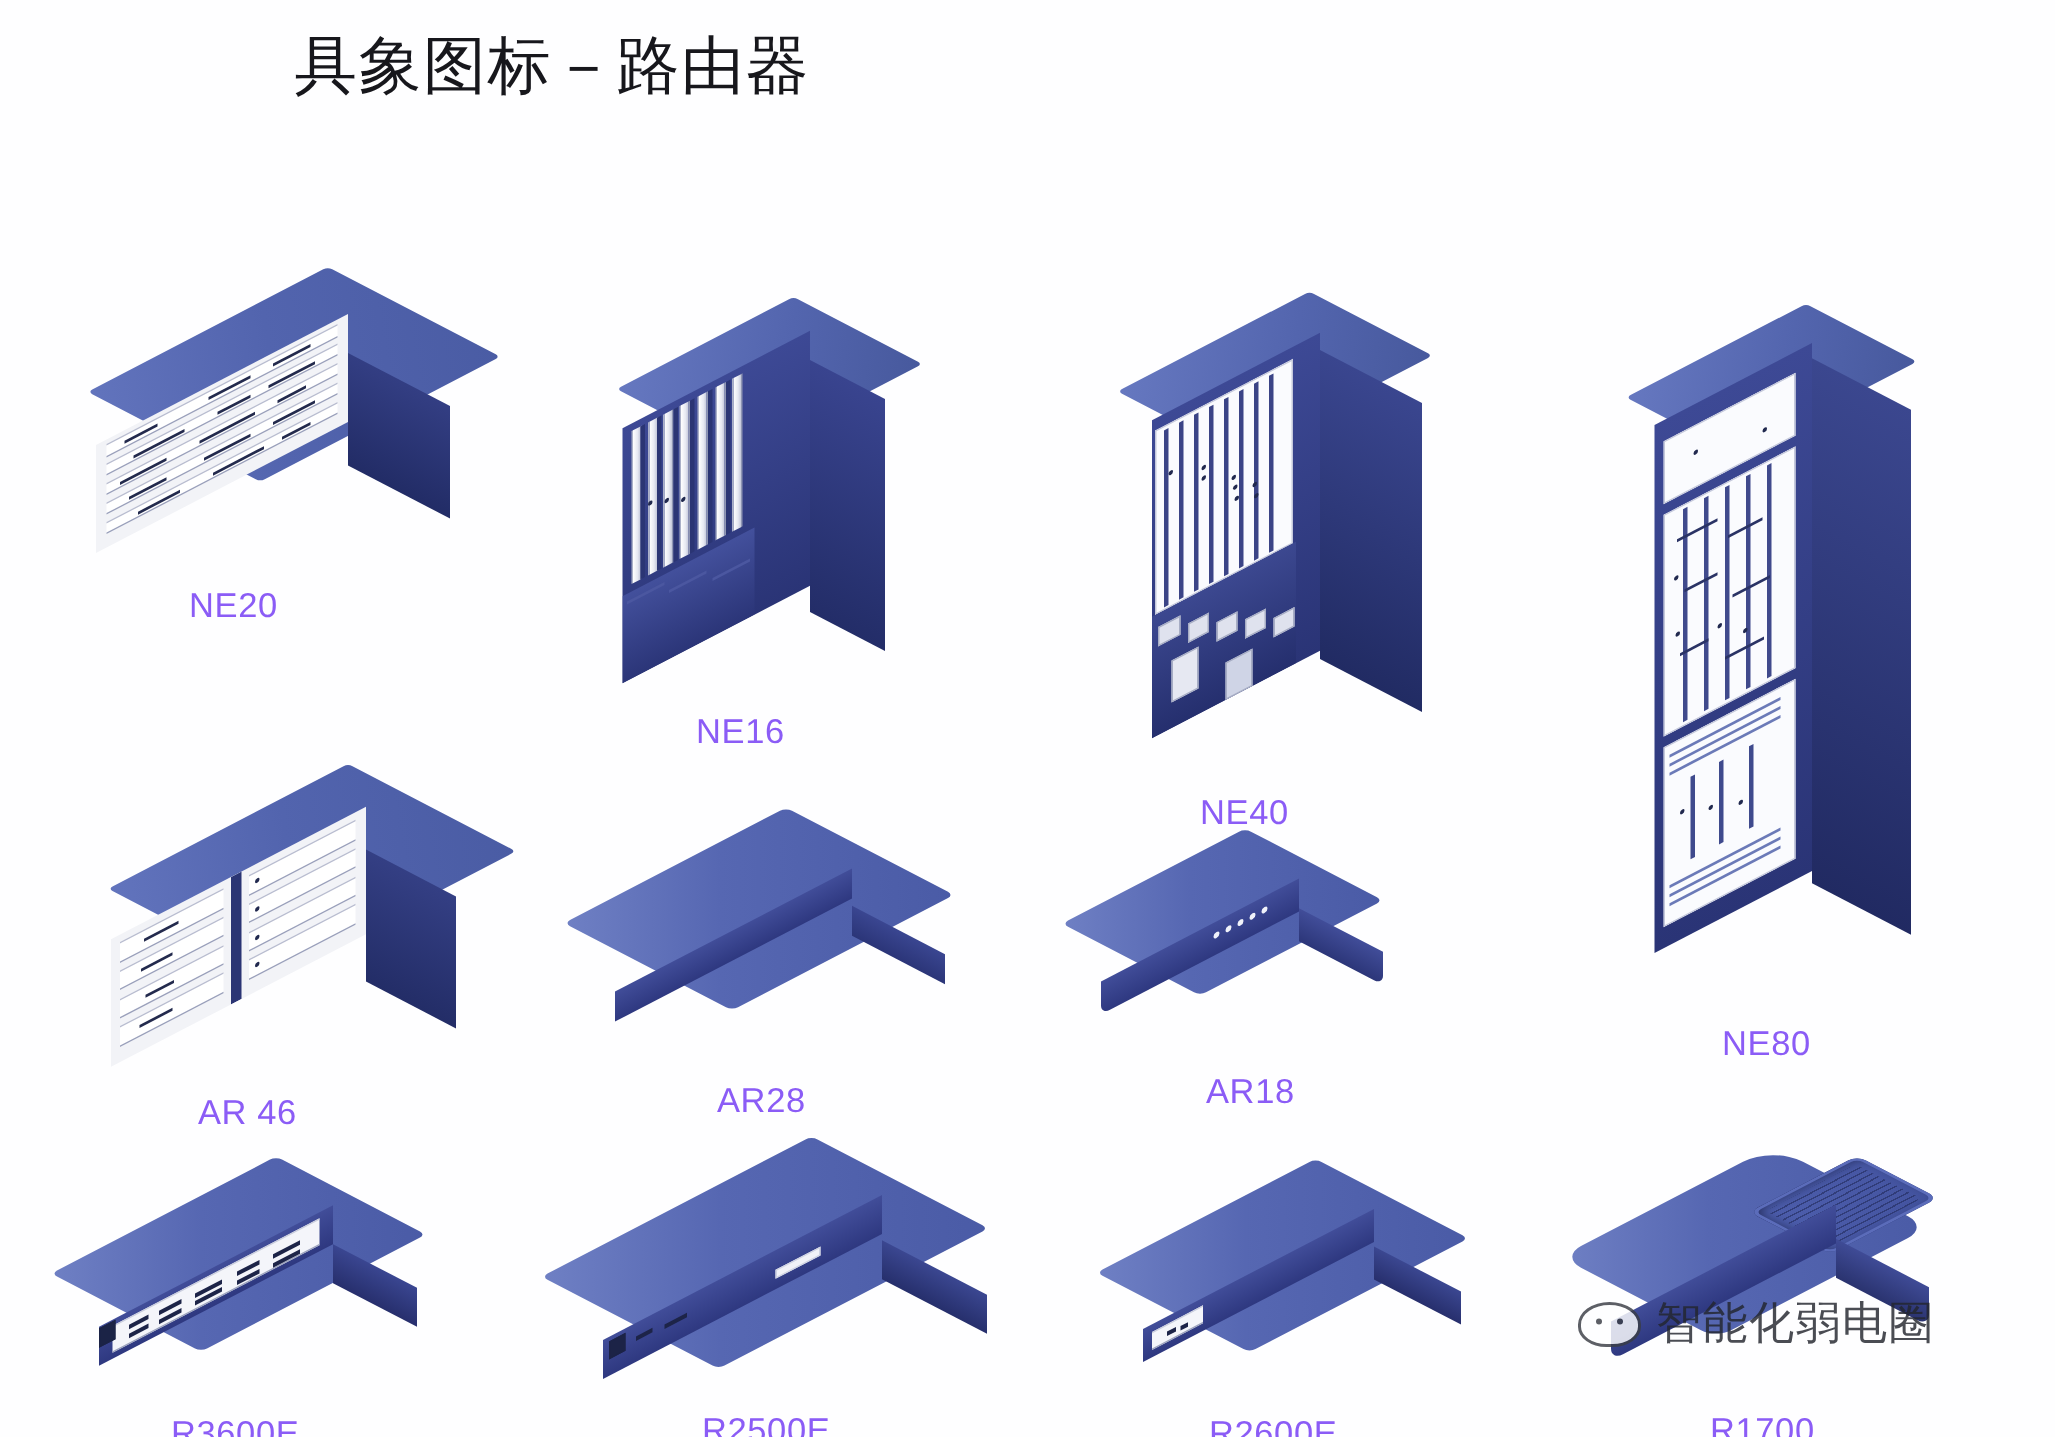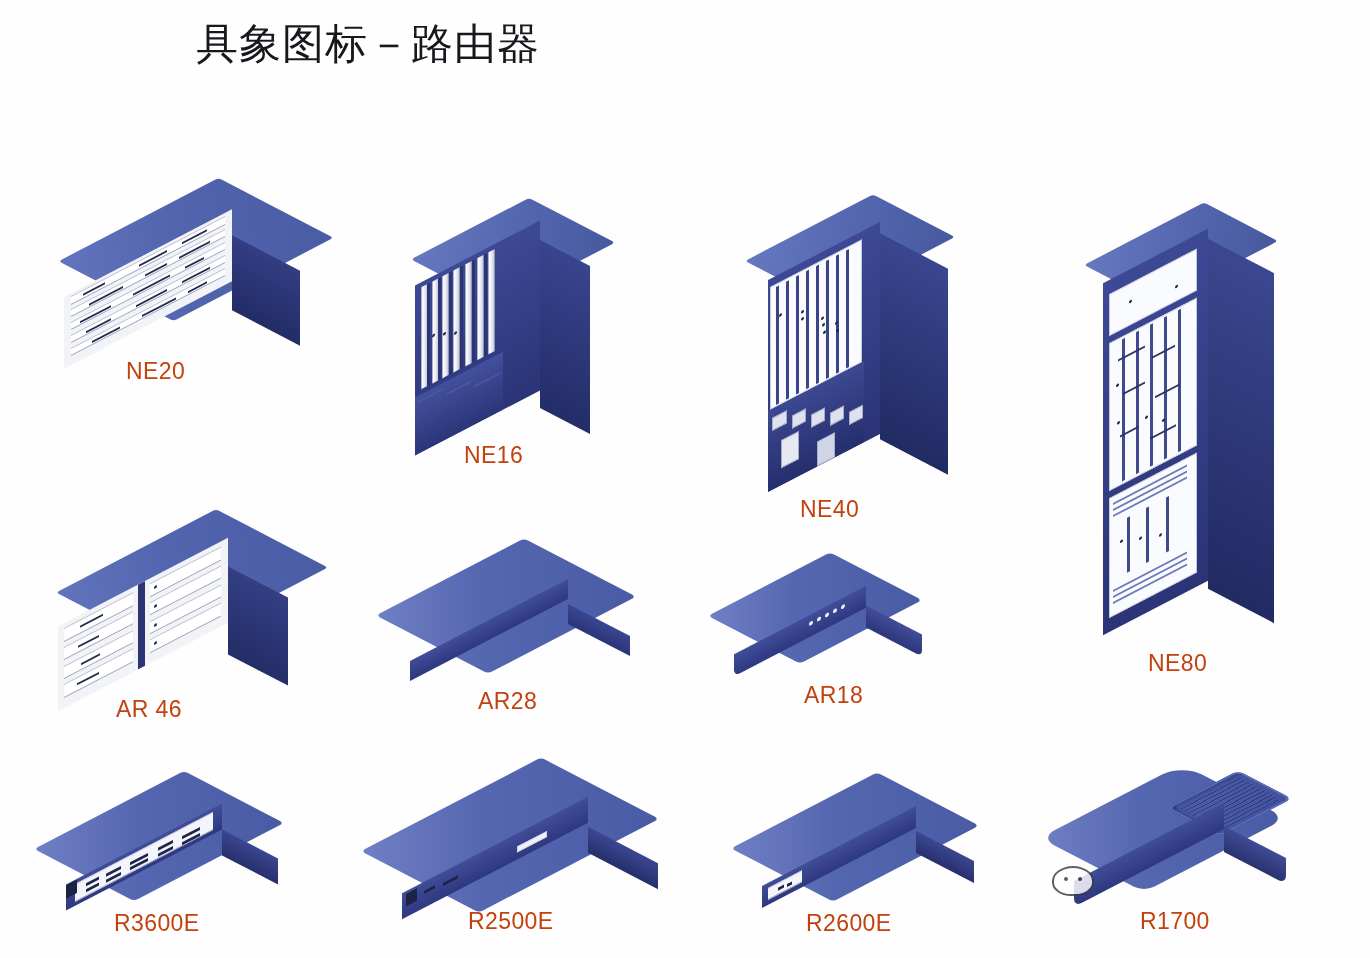--- a/index.html
+++ b/index.html
@@ -40,24 +40,25 @@
     width: 100%;
     height: 100%;
   }
   .device-label {
     position: absolute;
     left: 50%;
     transform: translateX(-50%);
     white-space: nowrap;
     font-size: 23px;
     line-height: 27px;
-    color: #c2410c;
+    color: #8b5cf6;
     font-family: "Liberation Sans", "DejaVu Sans", sans-serif;
     font-weight: 400;
     letter-spacing: 0.4px;
+    margin-top: 32px;
   }
 
   
   .chassis .top {
     position: absolute;
     width: 170px; height: 120px;
     background: linear-gradient(130deg,#6274bd 0%, #5264ae 45%, #4a5ca4 100%);
     transform: matrix(1, -0.52, 1, 0.52, 0, 0);
     border-radius: 3px;
   }
@@ -406,21 +407,21 @@
         <div class="led" style="left:56%; top:52%;"></div>
         <div class="hline" style="left:4%;  top:78%; width:84%; background:#6b7ab8;"></div>
         <div class="hline" style="left:4%;  top:83%; width:84%; background:#6b7ab8;"></div>
         <div class="hline" style="left:4%;  top:88%; width:84%; background:#6b7ab8;"></div>
       </div>
     </div>
   </div>
   <div class="device-label" style="top:446px; left:62px; transform:none;">NE80</div>
 </div>
 
-<div class="device chassis" style="left:40px; top:514px; width:255px; height:215px;">
+<div class="device chassis" style="left:56px; top:514px; width:255px; height:215px;">
   <div class="device-art">
     <div class="top" style="left:72px; top:10px; width:160px; height:112px;"></div>
     <div class="side" style="left:188px; top:68px; width:60px; height:88px;
                 background:linear-gradient(180deg,#343f84 0%, #232d67 100%);"></div>
     <div class="front" style="left:18px; top:68px; width:170px; height:85px;">
 
       <div style="position:absolute; left:2%; top:0; width:44%; height:100%;">
         <div class="slot-row" style="top:6%;  height:16%;">
           <div class="slot-dash" style="left:22%; top:45%; width:34%;"></div>
         </div>
@@ -557,13 +558,14 @@
   </div>
   <div class="device-label" style="top:140px; left:92px; transform:none;">R1700</div>
 </div>
 
 <div id="watermark">
   <div class="wm-logo">
     <div class="cat"></div>
     <div class="eye" style="left:12px;"></div>
     <div class="eye" style="left:26px;"></div>
   </div>
+  <div class="wm-text">智能化弱电圈</div>
 </div>
 
 </body></html>

